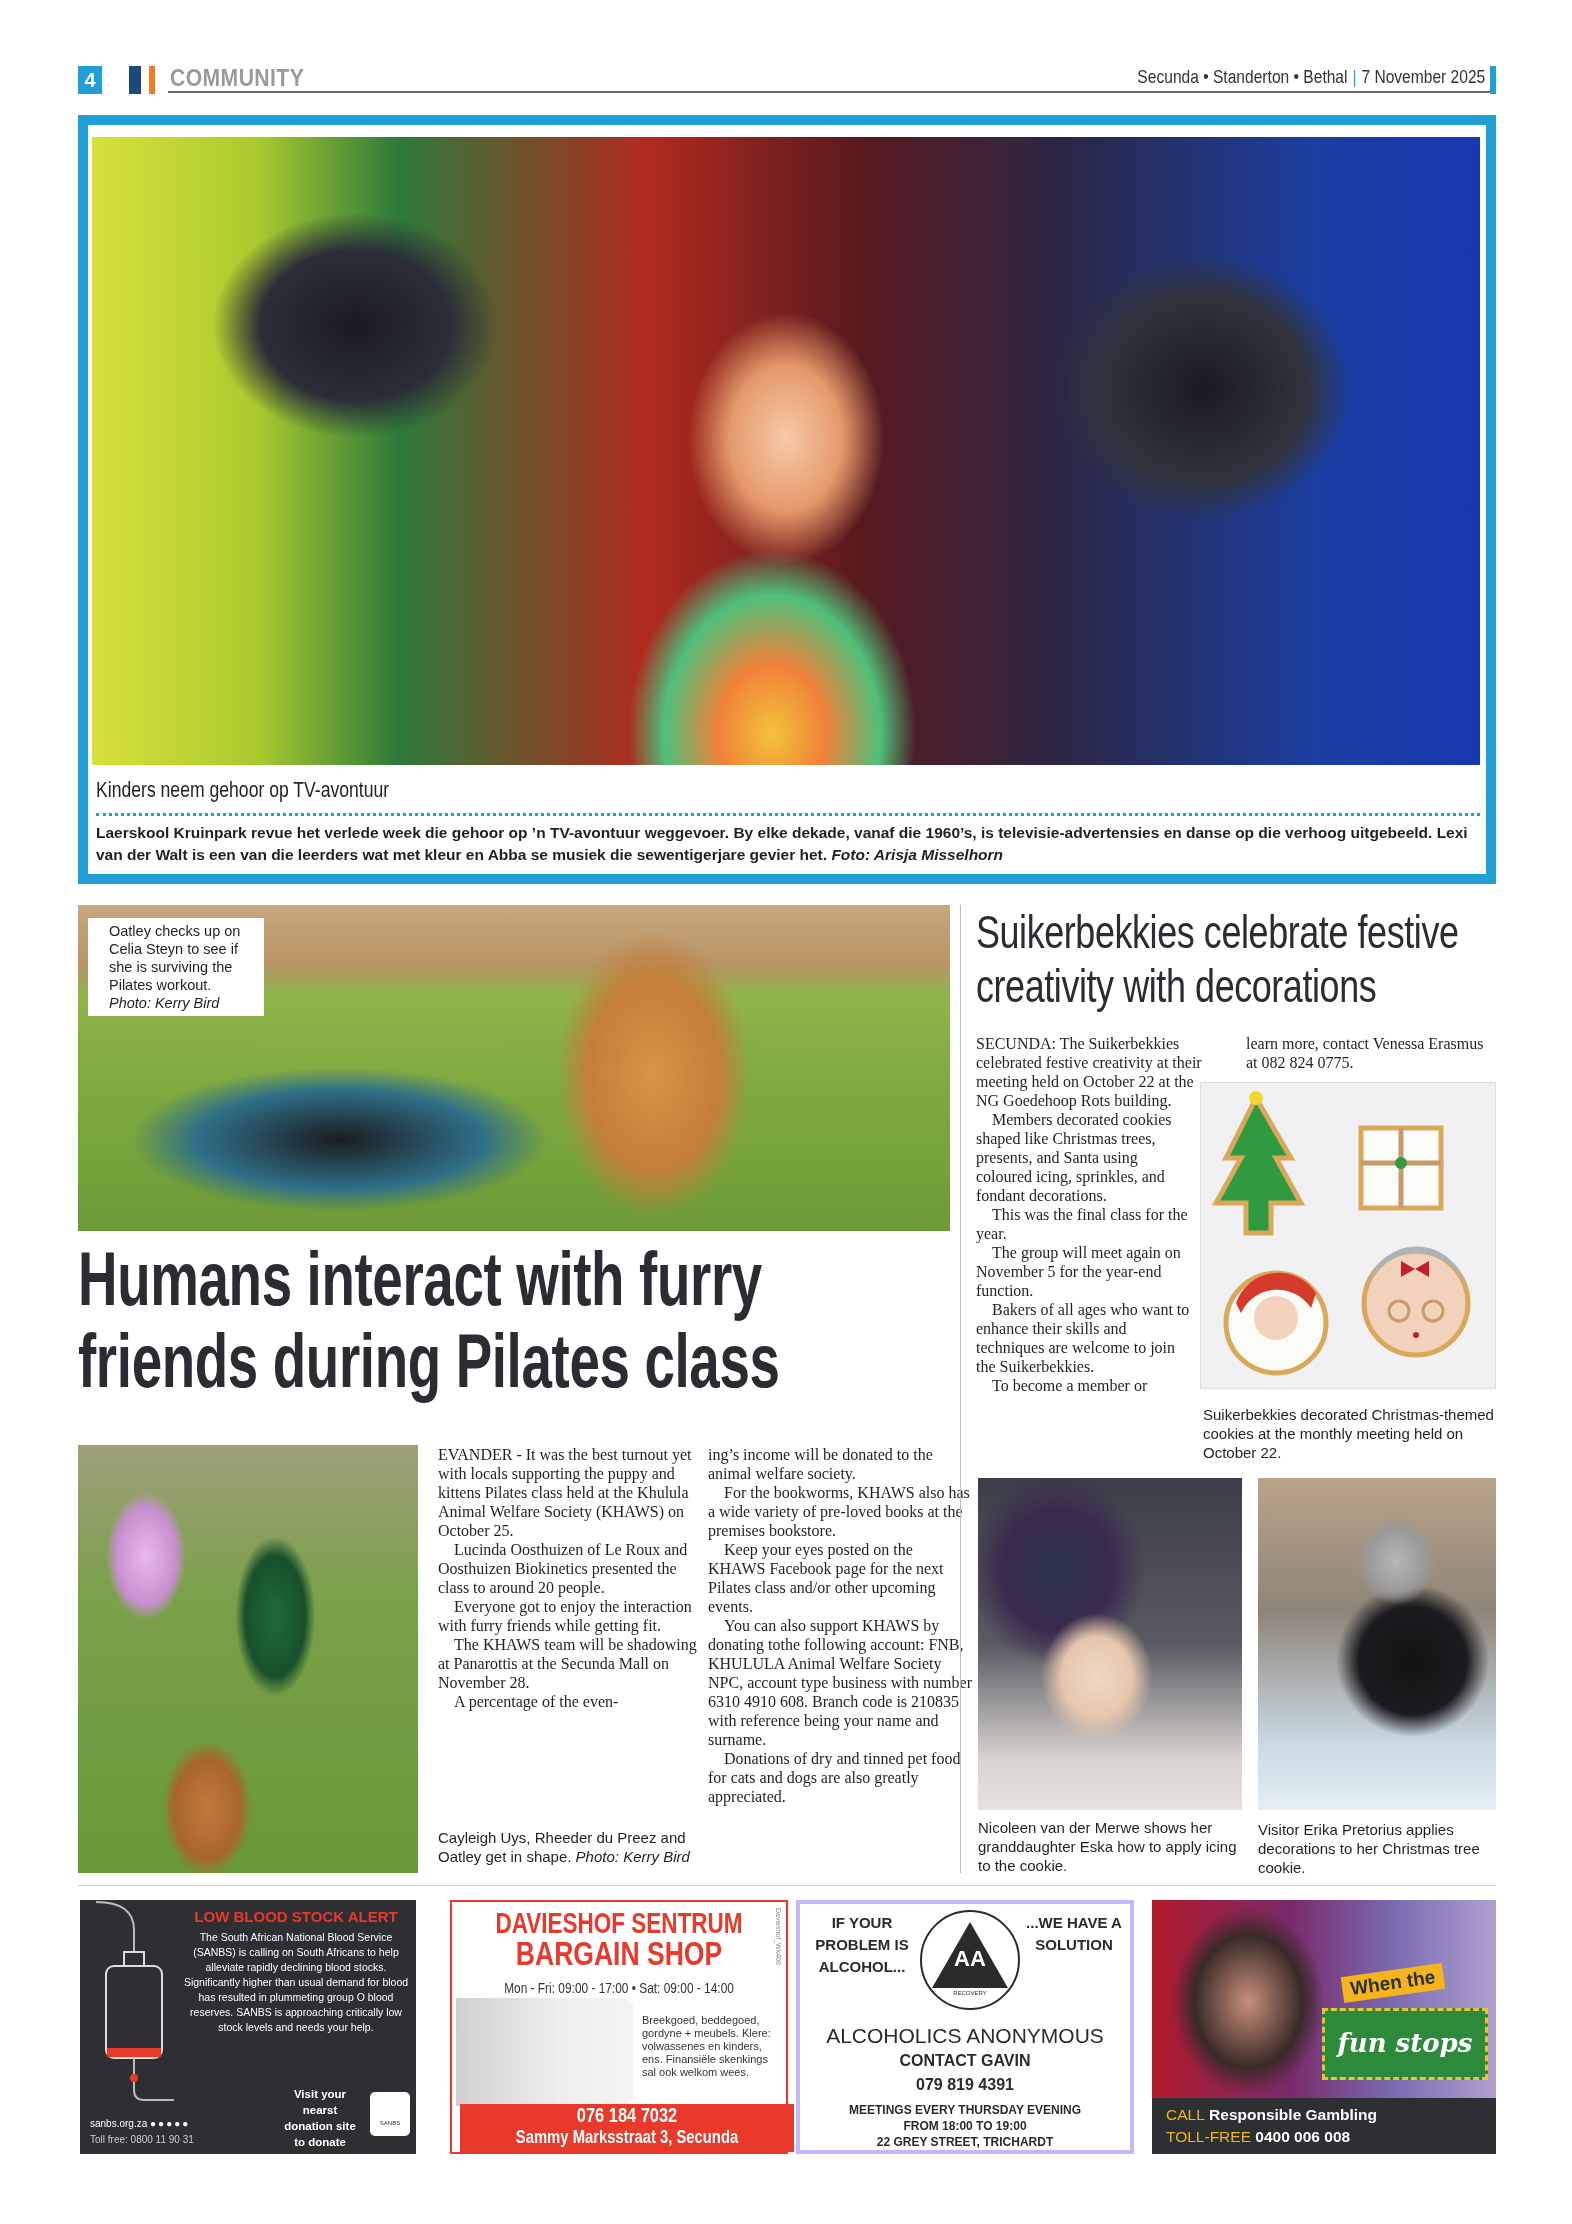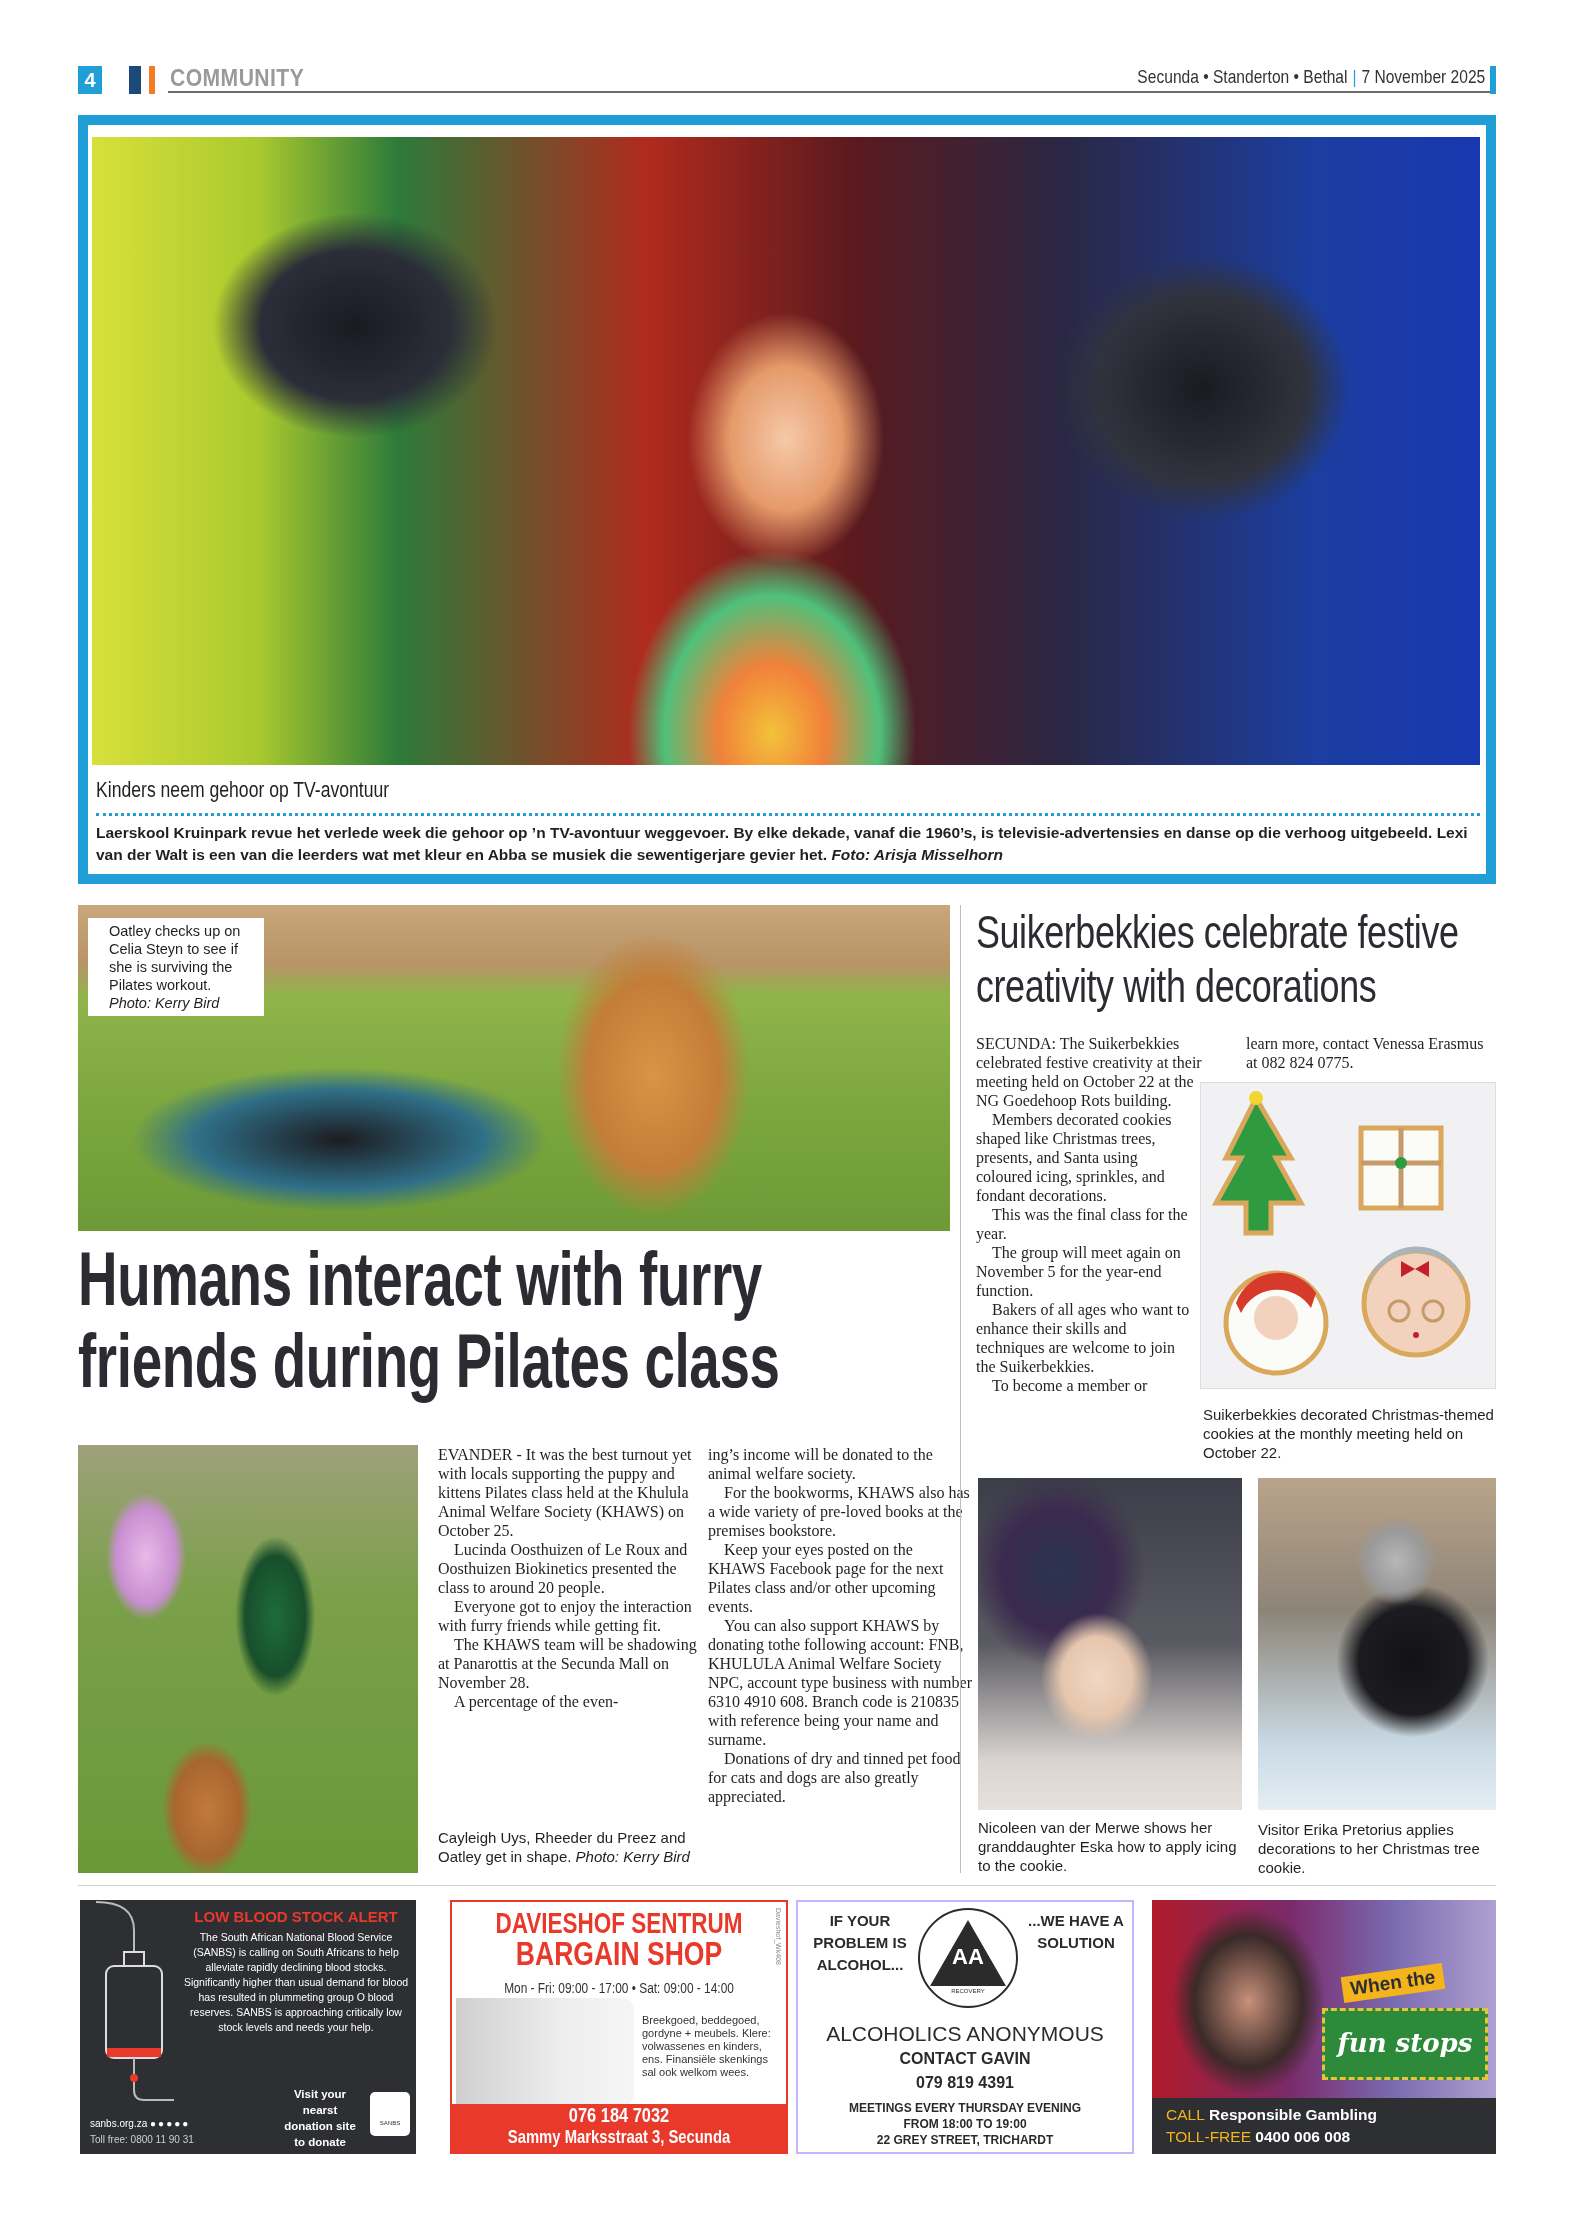--- a/index.html
+++ b/index.html
@@ -97,26 +97,26 @@
   .ad-blood .web { position: absolute; left: 10px; top: 218px; font: 10px "Liberation Sans", sans-serif; }
   .ad-blood .toll { position: absolute; left: 10px; top: 234px; font: 10px "Liberation Sans", sans-serif; color: #cfcfcf; }
   .ad-blood .logo { position: absolute; left: 290px; top: 192px; width: 40px; height: 44px; background: #fff; border-radius: 5px; color: #2e2f33; font: 6px "Liberation Sans", sans-serif; text-align: center; padding-top: 28px; }
 
   .ad-shop { left: 438px; width: 338px; border: 2px solid #e8392b; background: #fff; margin-left: 12px; }
   .ad-shop .t1 { position: absolute; left: 0; top: 6px; width: 100%; text-align: center; font: bold 30px/30px "Liberation Sans", sans-serif; color: #e8392b; transform: scaleX(0.75); }
   .ad-shop .t2 { position: absolute; left: 0; top: 34px; width: 100%; text-align: center; font: bold 34px/34px "Liberation Sans", sans-serif; color: #e8392b; transform: scaleX(0.78); }
   .ad-shop .hrs { position: absolute; left: 0; top: 78px; width: 100%; text-align: center; font: 14px "Liberation Sans", sans-serif; color: #333; transform: scaleX(0.85); }
   .ad-shop .img { position: absolute; left: 4px; top: 96px; width: 178px; height: 108px; background: linear-gradient(90deg, #cfcfcf, #eeeeee 60%, #f5f5f5); border-radius: 0 12px 12px 0; }
   .ad-shop .desc { position: absolute; left: 190px; top: 112px; width: 140px; font: 11px/13px "Liberation Sans", sans-serif; color: #333; }
-  .ad-shop .foot { position: absolute; left: 0; bottom: 0; width: 100%; height: 48px; background: #e8392b; color: #fff; text-align: center; }
+  .ad-shop .foot { position: absolute; left: 8px; bottom: 0; width: 100%; height: 48px; background: #e8392b; color: #fff; text-align: center; }
   .ad-shop .ph { font: bold 20px/22px "Liberation Sans", sans-serif; transform: scaleX(0.82); }
   .ad-shop .addr { font: bold 19px/22px "Liberation Sans", sans-serif; transform: scaleX(0.78); }
   .ad-shop .code { position: absolute; right: 4px; top: 6px; writing-mode: vertical-rl; font: 7px "Liberation Sans", sans-serif; color: #888; }
 
-  .ad-aa { left: 796px; width: 338px; border: 2px solid #c4b5fd; background: #fff; color: #2b2b2b; }
+  .ad-aa { left: 796px; width: 338px; border: 4px solid #c4b5fd; background: #fff; color: #2b2b2b; }
   .ad-aa .l { position: absolute; left: 6px; top: 8px; width: 112px; text-align: center; font: bold 15px/22px "Liberation Sans", sans-serif; }
   .ad-aa .r { position: absolute; right: 6px; top: 8px; width: 100px; text-align: center; font: bold 15px/22px "Liberation Sans", sans-serif; }
   .ad-aa .logo { position: absolute; left: 120px; top: 6px; width: 100px; height: 100px; border: 2px solid #2b2b2b; border-radius: 50%; }
   .ad-aa .tri { position: absolute; left: 10px; top: 10px; width: 0; height: 0; border-left: 38px solid transparent; border-right: 38px solid transparent; border-bottom: 66px solid #2b2b2b; }
   .ad-aa .aa { position: absolute; left: 0; top: 34px; width: 100%; text-align: center; font: bold 22px "Liberation Sans", sans-serif; color: #fff; }
   .ad-aa .rec { position: absolute; left: 0; top: 78px; width: 100%; text-align: center; font: 6px "Liberation Sans", sans-serif; }
   .ad-aa .name { position: absolute; left: 0; top: 120px; width: 100%; text-align: center; font: 21px "Liberation Sans", sans-serif; }
   .ad-aa .contact { position: absolute; left: 0; top: 148px; width: 100%; text-align: center; font: bold 16px "Liberation Sans", sans-serif; }
   .ad-aa .phone { position: absolute; left: 0; top: 172px; width: 100%; text-align: center; font: bold 16px "Liberation Sans", sans-serif; }
   .ad-aa .meet { position: absolute; left: 0; top: 198px; width: 100%; text-align: center; font: bold 12px/16px "Liberation Sans", sans-serif; }

